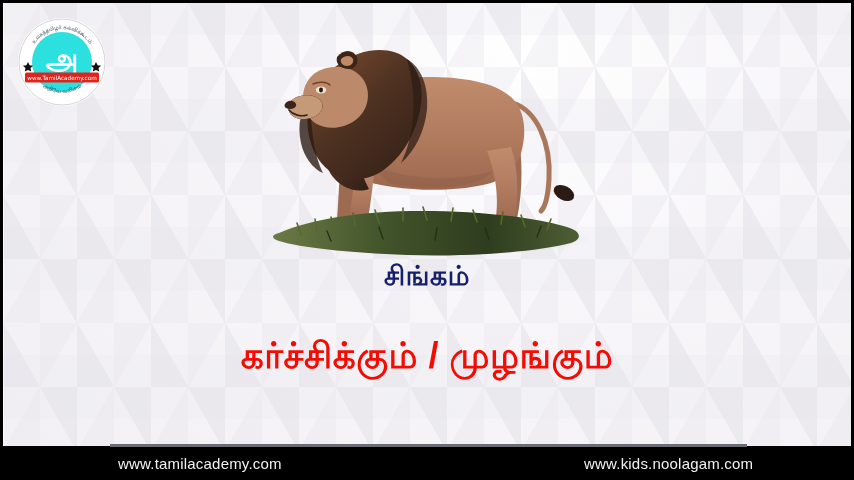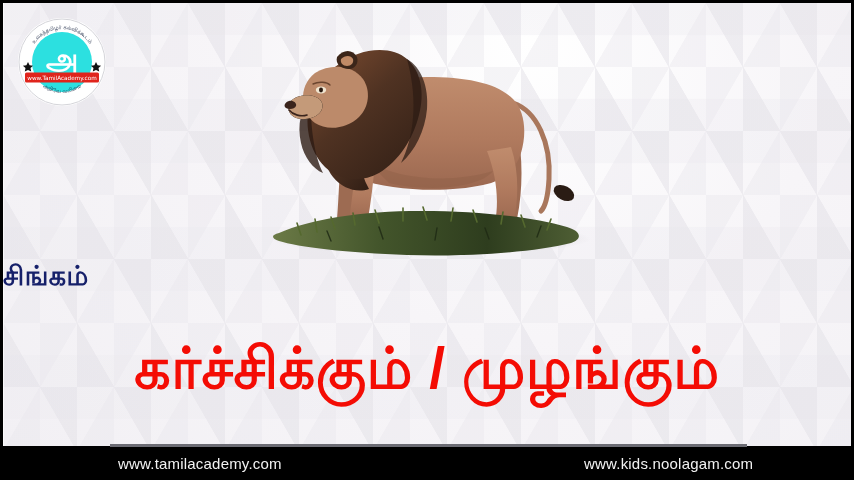--- a/index.html
+++ b/index.html
@@ -72,37 +72,37 @@
     z-index: 4;
   }
   .lion-wrap svg { display: block; width: 100%; height: 100%; }
 
   
   .word-tamil {
     position: absolute;
     left: 0;
     top: 258px;
     width: 848px;
-    text-align: left;
+    text-align: center;
     font-family: "Liberation Sans", "DejaVu Sans", sans-serif;
     font-size: 27px;
     font-weight: 700;
     color: #16206a;
     letter-spacing: .5px;
     z-index: 5;
   }
 
   .phrase {
     position: absolute;
     left: 0;
     top: 332px;
     width: 848px;
     text-align: center;
     font-family: "Liberation Sans", "DejaVu Sans", sans-serif;
-    font-size: 57px;
+    font-size: 36px;
     font-weight: 700;
     color: #f40c04;
     letter-spacing: .5px;
     z-index: 5;
   }
 
   
   .footer {
     position: absolute;
     left: 0;

